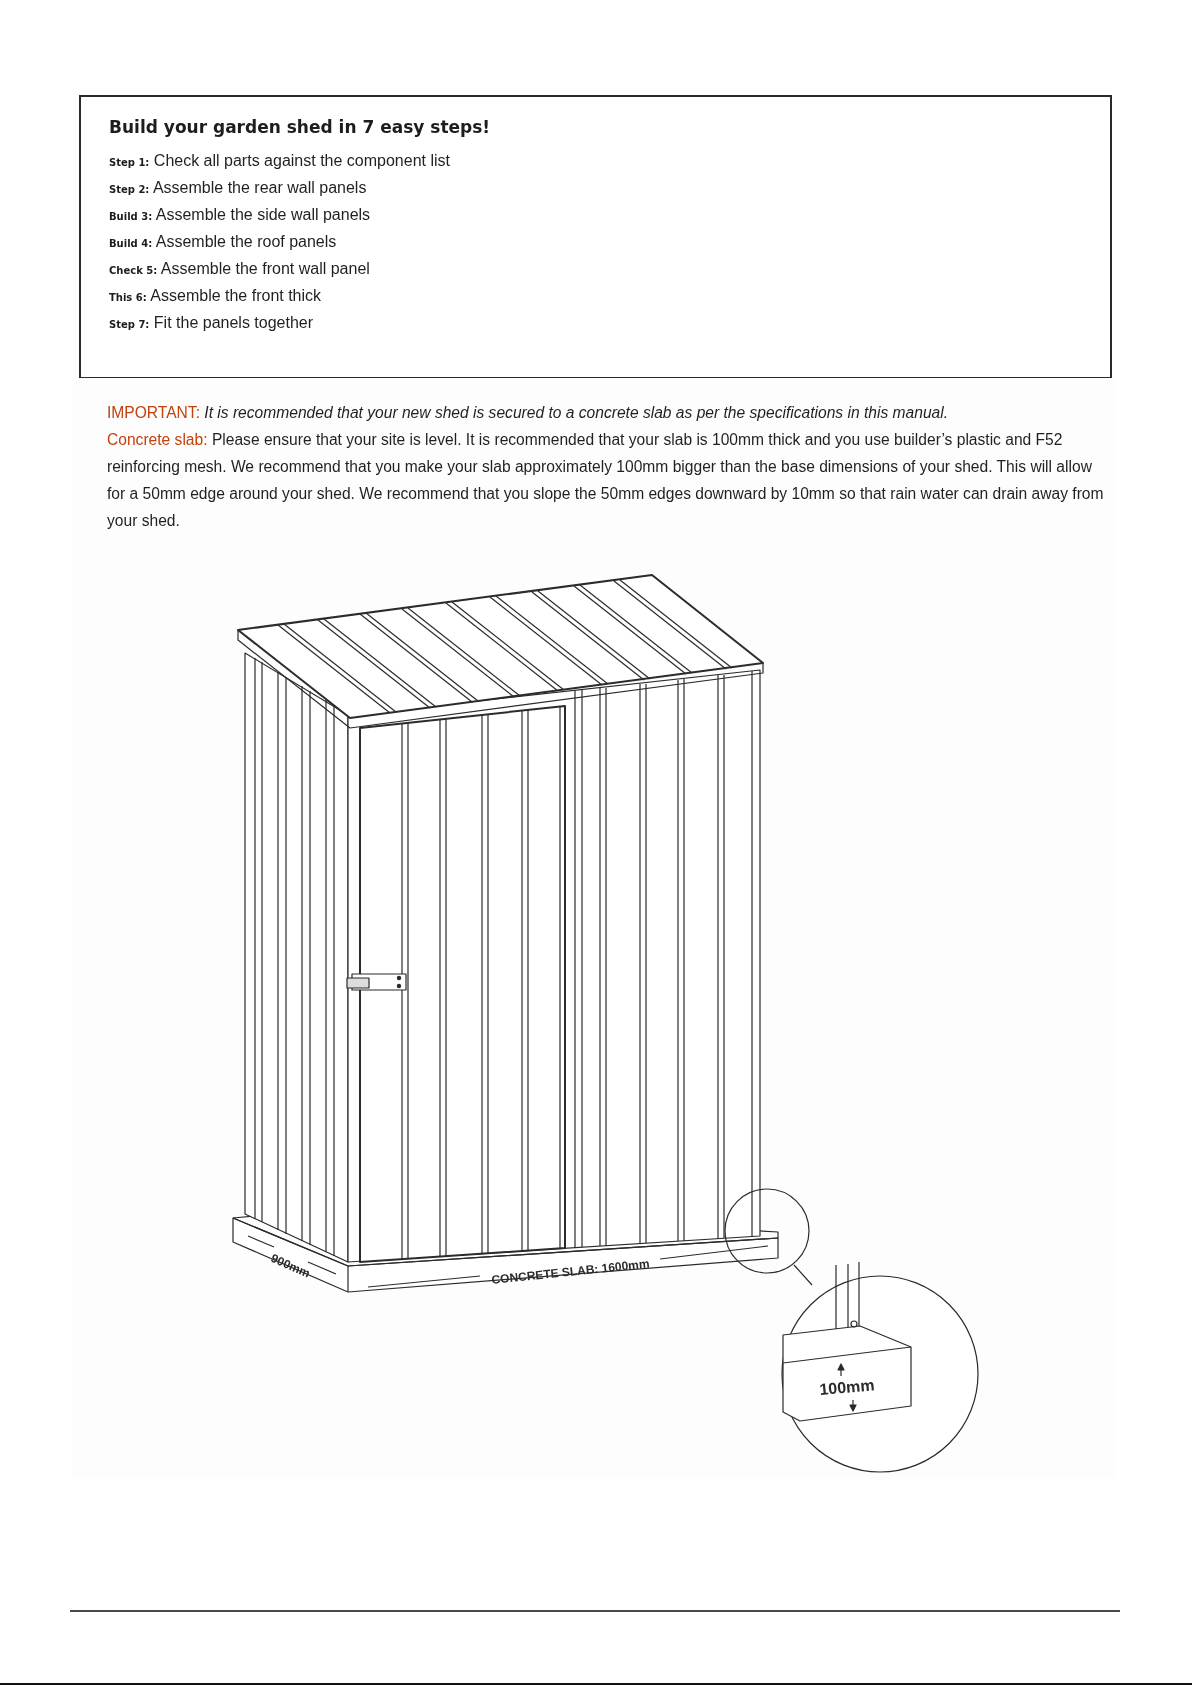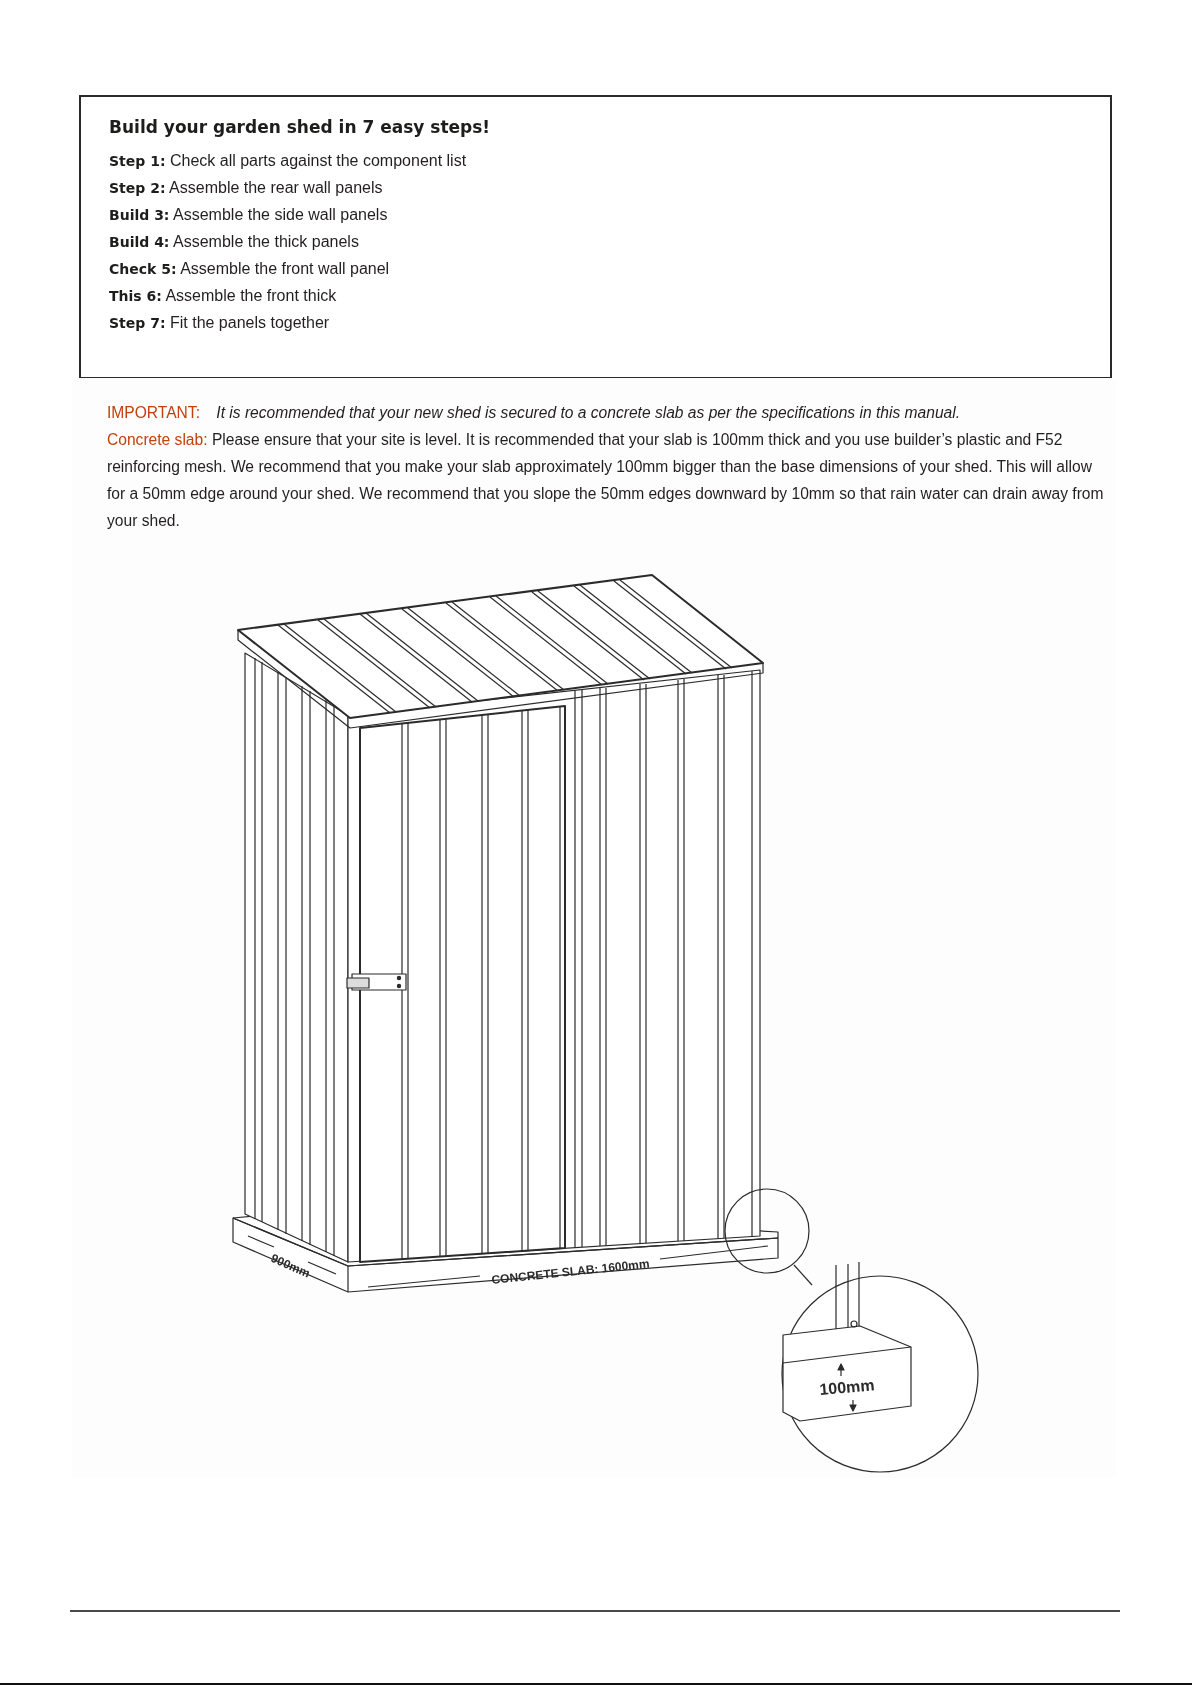--- a/index.html
+++ b/index.html
@@ -3,39 +3,39 @@
 <meta charset="utf-8">
 <style>
   html, body { margin: 0; padding: 0; background: #ffffff; }
   body { width: 1192px; height: 1685px; position: relative; overflow: hidden;
          font-family: "Liberation Sans", sans-serif; color: #231f20; }
   .steps-box { position: absolute; left: 79px; top: 95px; width: 1033px; height: 284px;
                border: 2px solid #2a2a2a; box-sizing: border-box; }
   .steps-title { position: absolute; left: 28px; top: 20px; font-family: "DejaVu Sans", sans-serif;
                  font-weight: bold; font-size: 17px; color: #1d1d1b; white-space: nowrap; }
   .step-line { position: absolute; left: 28px; font-size: 16px; white-space: nowrap; color: #231f20; }
-  .step-label { font-family: "DejaVu Sans", sans-serif; font-weight: bold; font-size: 14px; color: #1d1d1b; }
+  .step-label { font-family: "DejaVu Sans", sans-serif; font-weight: bold; font-size: 10px; color: #1d1d1b; }
   .gray-panel { position: absolute; left: 72px; top: 378px; width: 1044px; height: 1100px; background: #fdfdfd; }
   .notes { position: absolute; left: 107px; top: 399px; width: 1000px; font-size: 15.6px;
            line-height: 27px; color: #231f20; }
   .notes .label { color: #c2410c; }
-  .notes .italic { font-style: italic; margin-left: 12px; }
+  .notes .italic { font-style: italic; }
   svg.shed { position: absolute; left: 0; top: 0; }
   .footer-rule { position: absolute; left: 70px; top: 1610px; width: 1050px; height: 2px; background: #4a4a4a; }
   .bottom-edge { position: absolute; left: 0; top: 1683px; width: 1192px; height: 2px; background: #111; }
 </style>
 </head>
 <body>
 
 <div class="steps-box">
   <div class="steps-title">Build your garden shed in 7 easy steps!</div>
   <div class="step-line" style="top:55px"><span class="step-label">Step 1:</span><span> Check all parts against the component list</span></div>
   <div class="step-line" style="top:82px"><span class="step-label">Step 2:</span><span> Assemble the rear wall panels</span></div>
   <div class="step-line" style="top:109px"><span class="step-label">Build 3:</span><span> Assemble the side wall panels</span></div>
-  <div class="step-line" style="top:136px"><span class="step-label">Build 4:</span><span> Assemble the thick panels</span></div>
+  <div class="step-line" style="top:136px"><span class="step-label">Build 4:</span><span> Assemble the roof panels</span></div>
   <div class="step-line" style="top:163px"><span class="step-label">Check 5:</span><span> Assemble the front wall panel</span></div>
   <div class="step-line" style="top:190px"><span class="step-label">This 6:</span><span> Assemble the front thick</span></div>
   <div class="step-line" style="top:217px"><span class="step-label">Step 7:</span><span> Fit the panels together</span></div>
 </div>
 
 <div class="gray-panel"></div>
 
 <div class="notes">
   <div><span class="label">IMPORTANT:</span><span class="italic"> It is recommended that your new shed is secured to a concrete slab as per the specifications in this manual.</span></div>
   <div><span class="label">Concrete slab:</span><span> Please ensure that your site is level. It is recommended that your slab is 100mm thick and you use builder’s plastic and F52 reinforcing mesh. We recommend that you make your slab approximately 100mm bigger than the base dimensions of your shed. This will allow for a 50mm edge around your shed. We recommend that you slope the 50mm edges downward by 10mm so that rain water can drain away from your shed.</span></div>

